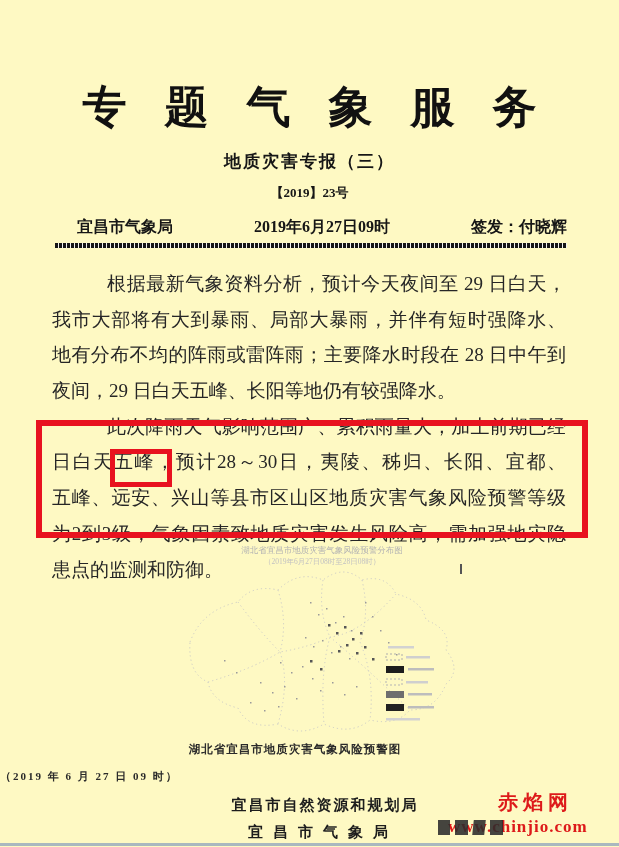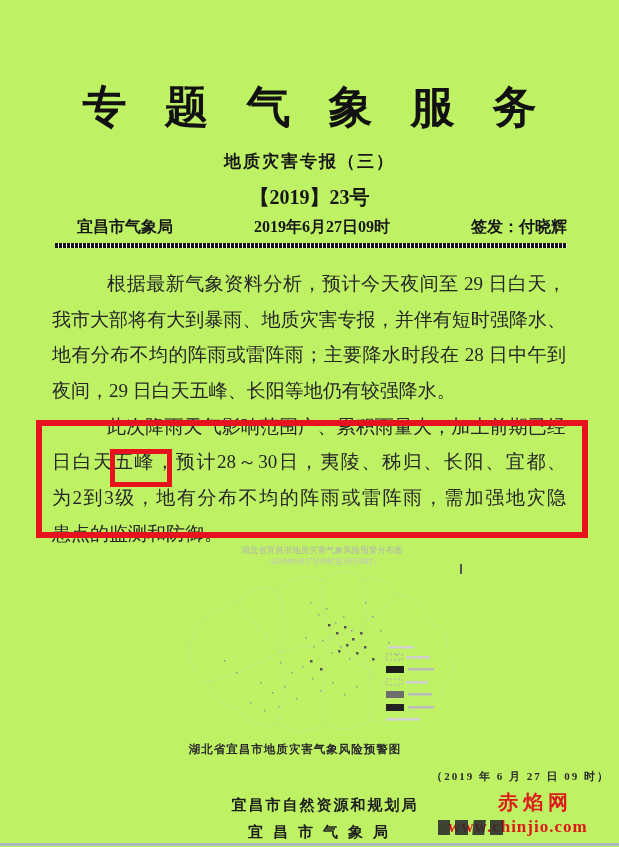--- a/index.html
+++ b/index.html
@@ -1,31 +1,31 @@
 <!DOCTYPE html>
 <html><head>
 <meta charset="utf-8">
 <style>
   html,body{margin:0;padding:0;background:#ffffff;}
   .page{
-    position:relative;width:619px;height:847px;background:#bef264;overflow:hidden;
+    position:relative;width:619px;height:847px;background:#fef9c3;overflow:hidden;
     font-family:"Liberation Serif","DejaVu Serif",serif;color:#222;
   }
   .doc-title{
     position:absolute;top:78px;left:0;width:619px;text-align:center;
     font-size:44px;font-weight:900;letter-spacing:38px;text-indent:38px;
     color:#111;white-space:nowrap;
   }
   .doc-subtitle{
     position:absolute;top:150px;left:0;width:619px;text-align:center;
     font-size:17px;font-weight:700;letter-spacing:2px;color:#161616;
   }
   .doc-number{
     position:absolute;top:184px;left:0;width:619px;text-align:center;
-    font-size:20px;font-weight:700;color:#161616;
+    font-size:13px;font-weight:700;color:#161616;
   }
   .info-row{
     position:absolute;top:217px;left:55px;width:512px;
     display:flex;justify-content:space-between;align-items:baseline;
     font-size:16px;font-weight:700;color:#161616;
   }
   .info-row .issuer{margin-left:22px;}
   .divider{
     position:absolute;top:243px;left:55px;width:512px;height:5px;
     background:repeating-linear-gradient(90deg,#161616 0px,#161616 3px,#f2f2f2 3px,#f2f2f2 4px);
@@ -44,21 +44,21 @@
   .redbox-small{
     position:absolute;left:110px;top:449px;width:62px;height:38px;
     border:5px solid #e8121f;box-sizing:border-box;pointer-events:none;
   }
   .map-wrap{position:absolute;left:160px;top:542px;width:325px;height:205px;}
   .map-caption{
     position:absolute;top:742px;left:0;width:590px;text-align:center;
     font-size:11.5px;font-weight:700;letter-spacing:1px;color:#2a2a2a;
   }
   .map-caption-date{
-    position:absolute;top:769px;left:0;width:610px;text-align:right;
+    position:absolute;top:769px;left:0;width:610px;text-align:left;
     font-size:11px;font-weight:700;letter-spacing:2px;color:#2a2a2a;
   }
   .agency1{
     position:absolute;top:796px;left:15px;width:620px;text-align:center;
     font-size:15px;font-weight:700;letter-spacing:2px;color:#1d1d1d;
   }
   .agency2{
     position:absolute;top:823px;left:248px;
     font-size:15px;font-weight:700;letter-spacing:10px;color:#1d1d1d;white-space:nowrap;
   }
@@ -94,26 +94,27 @@
   <div class="info-row">
     <span class="issuer">宜昌市气象局</span>
     <span>2019年6月27日09时</span>
     <span>签发：付晓辉</span>
   </div>
 
   <div class="divider"></div>
 
   <div class="body-text">
     <div class="tline jline indent">根据最新气象资料分析，预计今天夜间至 29 日白天，</div>
-    <div class="tline jline">我市大部将有大到暴雨、地质灾害专报，并伴有短时强降水、</div>
+    <div class="tline jline">我市大部将有大到暴雨、局部大暴雨，并伴有短时强降水、</div>
     <div class="tline jline">地有分布不均的阵雨或雷阵雨；主要降水时段在 28 日中午到</div>
     <div class="tline">夜间，29 日白天五峰、长阳等地仍有较强降水。</div>
     <div class="tline jline indent">此次降雨天气影响范围广、累积雨量大，加上前期已经</div>
     <div class="tline jline">日白天五峰，预计28～30日，夷陵、秭归、长阳、宜都、</div>
-    <div class="tline jline">为2到3级，地有分布不均的阵雨或雷阵雨，需加强地灾隐</div>
+    <div class="tline jline">五峰、远安、兴山等县市区山区地质灾害气象风险预警等级</div>
+    <div class="tline jline">为2到3级，气象因素致地质灾害发生风险高，需加强地灾隐</div>
     <div class="tline">患点的监测和防御。</div>
   </div>
 
   <div class="redbox-large"></div>
   <div class="redbox-small"></div>
 
   <div class="map-wrap">
     <svg width="325" height="205" viewBox="0 0 325 205">
       <text x="162" y="11" text-anchor="middle" font-size="8.5" fill="#b3b3b3">湖北省宜昌市地质灾害气象风险预警分布图</text>
       <text x="162" y="22" text-anchor="middle" font-size="7.5" fill="#c2c2c2">（2019年6月27日08时至28日08时）</text>

